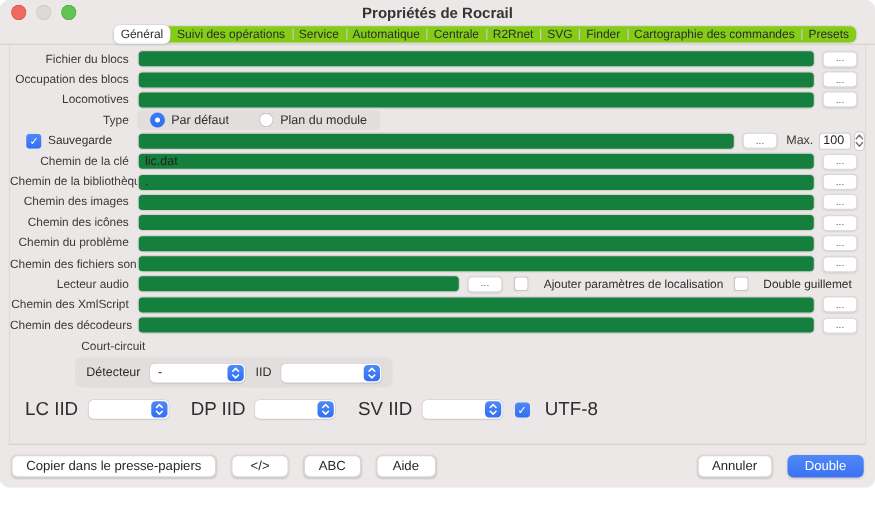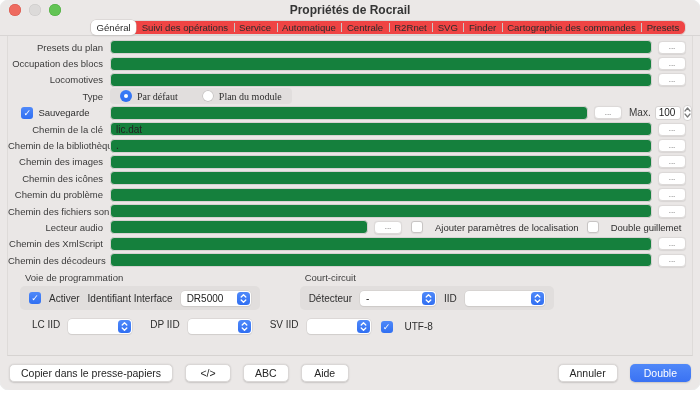--- a/index.html
+++ b/index.html
@@ -16,21 +16,21 @@
   .light { width:12px; height:12px; border-radius:50%; }
   .light.close { background:#ee6a5f; box-shadow:inset 0 0 0 .5px #d55549; }
   .light.min   { background:#dcdad9; box-shadow:inset 0 0 0 .5px #c9c7c6; }
   .light.zoom  { background:#62c454; box-shadow:inset 0 0 0 .5px #4ba93c; }
   .title { position:absolute; left:0; right:0; top:3px; text-align:center;
     font-size:12px; font-weight:700; color:#353535; pointer-events:none; }
 
   
   .tabrow { height:17px; display:flex; align-items:center; padding-left:90px; flex:none;
     border-bottom:1px solid #d8d5d4; }
-  .tabbar { display:flex; align-items:stretch; height:15px; background:#ef4444;
+  .tabbar { display:flex; align-items:stretch; height:15px; background:#84cc16;
     border:1px solid #dcd9d8; border-radius:6px; }
   .seg { position:relative; display:flex; align-items:center; padding:0 5.5px;
     font-size:9.6px; color:#2c2c2c; white-space:nowrap; cursor:default; }
   .seg:not(.selected):not(:first-child)::before { content:""; position:absolute; left:0; top:2.5px;
     width:1px; height:9px; background:#c9c6c5; }
   .seg.selected + .seg::before { display:none; }
   .seg.selected { background:#fff; border-radius:5px; margin:-1px 0;
     box-shadow:0 0 0 .5px #cfccca,0 1px 2px rgba(0,0,0,.12); }
 
   
@@ -55,21 +55,21 @@
   .max-lbl { font-size:10px; color:#3a3a3a; margin-left:4px; margin-right:4px; }
   .numbox { width:26px; height:14px; background:#fff; border:1px solid #d5d2d1; border-radius:3px;
     font-size:10px; padding:0 3px; color:#222; outline:none;
     font-family:"Liberation Sans","DejaVu Sans",sans-serif; }
   .stepper { width:11px; height:16px; margin-left:2px; margin-right:2px; background:#fff;
     border:1px solid #d5d2d1; border-radius:4px; display:flex; flex-direction:column;
     align-items:center; justify-content:center; gap:1px; }
   .stepper svg { display:block; }
 
   .radio-panel { height:16px; background:#e1dedd; border-radius:4px; display:flex;
-    align-items:center; padding:0 10px; gap:24px;font-family:Liberation Serif, serif; }
+    align-items:center; padding:0 10px; gap:24px; }
   .radio-opt { display:flex; align-items:center; gap:5px; font-size:10px; color:#2e2e2e; }
   .radio { width:12px; height:12px; border-radius:50%; background:#fff;
     box-shadow:inset 0 0 0 1px #c8c5c4; flex:none; }
   .radio.checked { background:linear-gradient(var(--accent,#4a84f8),#2f6ef0); box-shadow:none; }
   .radio.checked::after { content:""; display:block; width:4px; height:4px; border-radius:50%;
     background:#fff; margin:4px auto 0; }
 
   .cb { width:12px; height:12px; border-radius:3px; background:#fff; flex:none;
     box-shadow:inset 0 0 0 1px #c8c5c4,0 .5px 1px rgba(0,0,0,.06); }
   .cb.checked { background:linear-gradient(#4f89f9,#306ff2); box-shadow:none; }
@@ -85,22 +85,22 @@
     align-items:center; padding:0 9px; gap:8px; font-size:10px; color:#2e2e2e; }
   .group + .group,
   .group.gap { margin-left:40px; }
 
   .dd { background:#fff; border-radius:4px; height:15px; display:flex; align-items:center;
     justify-content:space-between; padding-left:6px; box-shadow:0 0 0 .5px #cfccca,0 .5px 1px rgba(0,0,0,.1); }
   .dd-val { font-size:10px; color:#222; white-space:nowrap; overflow:hidden; }
   .dd-cap { width:13px; height:13px; margin:1px; border-radius:3.5px; flex:none;
     background:linear-gradient(#4f89f9,#306ff2); display:flex; align-items:center; justify-content:center; }
 
-  .iid-row { display:flex; margin-top:9px; margin-left:24px; gap:6px;
-    font-size:10px; color:#2e2e2e; }
+  .iid-row { display:flex; align-items:center; margin-top:9px; margin-left:12px; gap:6px;
+    font-size:15px; color:#2e2e2e; }
   .iid-lbl { margin-right:2px; white-space:nowrap; }
   .iid-gap { width:6px; }
 
   
   .footer { height:34px; flex:none; display:flex; align-items:center; padding:0 9px; gap:12px; }
   .btn { height:18px; padding:0 11px; background:#fff; border:1px solid #dad7d6; border-radius:5px;
     font-size:10.5px; color:#262626; box-shadow:0 .5px 1.5px rgba(0,0,0,.15); cursor:default;
     font-family:"Liberation Sans","DejaVu Sans",sans-serif; white-space:nowrap; }
   .btn.primary { background:linear-gradient(#5088f8,#3a72f3); border:none; color:#fff; padding:0 14px; }
   .spacer { flex:1; }
@@ -130,21 +130,21 @@
       <span class="seg">SVG</span>
       <span class="seg">Finder</span>
       <span class="seg">Cartographie des commandes</span>
       <span class="seg">Presets</span>
     </div>
   </div>
 
   <div class="content">
 
     <div class="row">
-      <span class="lbl">Presets du plan</span>
+      <span class="lbl">Fichier du blocs</span>
       <input class="field" type="text" value="" style="">
       <button class="dots">...</button>
     </div>
 
     <div class="row">
       <span class="lbl">Occupation des blocs</span>
       <input class="field" type="text" value="" style="">
       <button class="dots">...</button>
     </div>
 
@@ -244,37 +244,20 @@
     </div>
 
     <div class="row">
       <span class="lbl">Chemin des décodeurs</span>
       <input class="field" type="text" value="" style="">
       <button class="dots">...</button>
     </div>
 
     <div class="sections-row">
 
-      <div class="group">
-        <div class="group-title">Voie de programmation</div>
-        <div class="group-panel">
-          <span class="cb checked"></span>
-          <span>Activer</span>
-          <span>Identifiant Interface</span>
-          <div class="dd" style="width:70px">
-            <span class="dd-val">DR5000</span>
-            <span class="dd-cap">
-              <svg width="9" height="11" viewBox="0 0 9 11">
-                  <path d="M2.2 4 L4.5 1.7 L6.8 4" fill="none" stroke="#fff" stroke-width="1.3" stroke-linecap="round" stroke-linejoin="round"></path>
-                  <path d="M2.2 7 L4.5 9.3 L6.8 7" fill="none" stroke="#fff" stroke-width="1.3" stroke-linecap="round" stroke-linejoin="round"></path>
-                </svg>
-            </span>
-          </div>
-        </div>
-      </div>
 
       <div class="group gap">
         <div class="group-title">Court-circuit</div>
         <div class="group-panel">
           <span>Détecteur</span>
           <div class="dd" style="width:76px">
             <span class="dd-val">-</span>
             <span class="dd-cap">
               <svg width="9" height="11" viewBox="0 0 9 11">
                   <path d="M2.2 4 L4.5 1.7 L6.8 4" fill="none" stroke="#fff" stroke-width="1.3" stroke-linecap="round" stroke-linejoin="round"></path>

